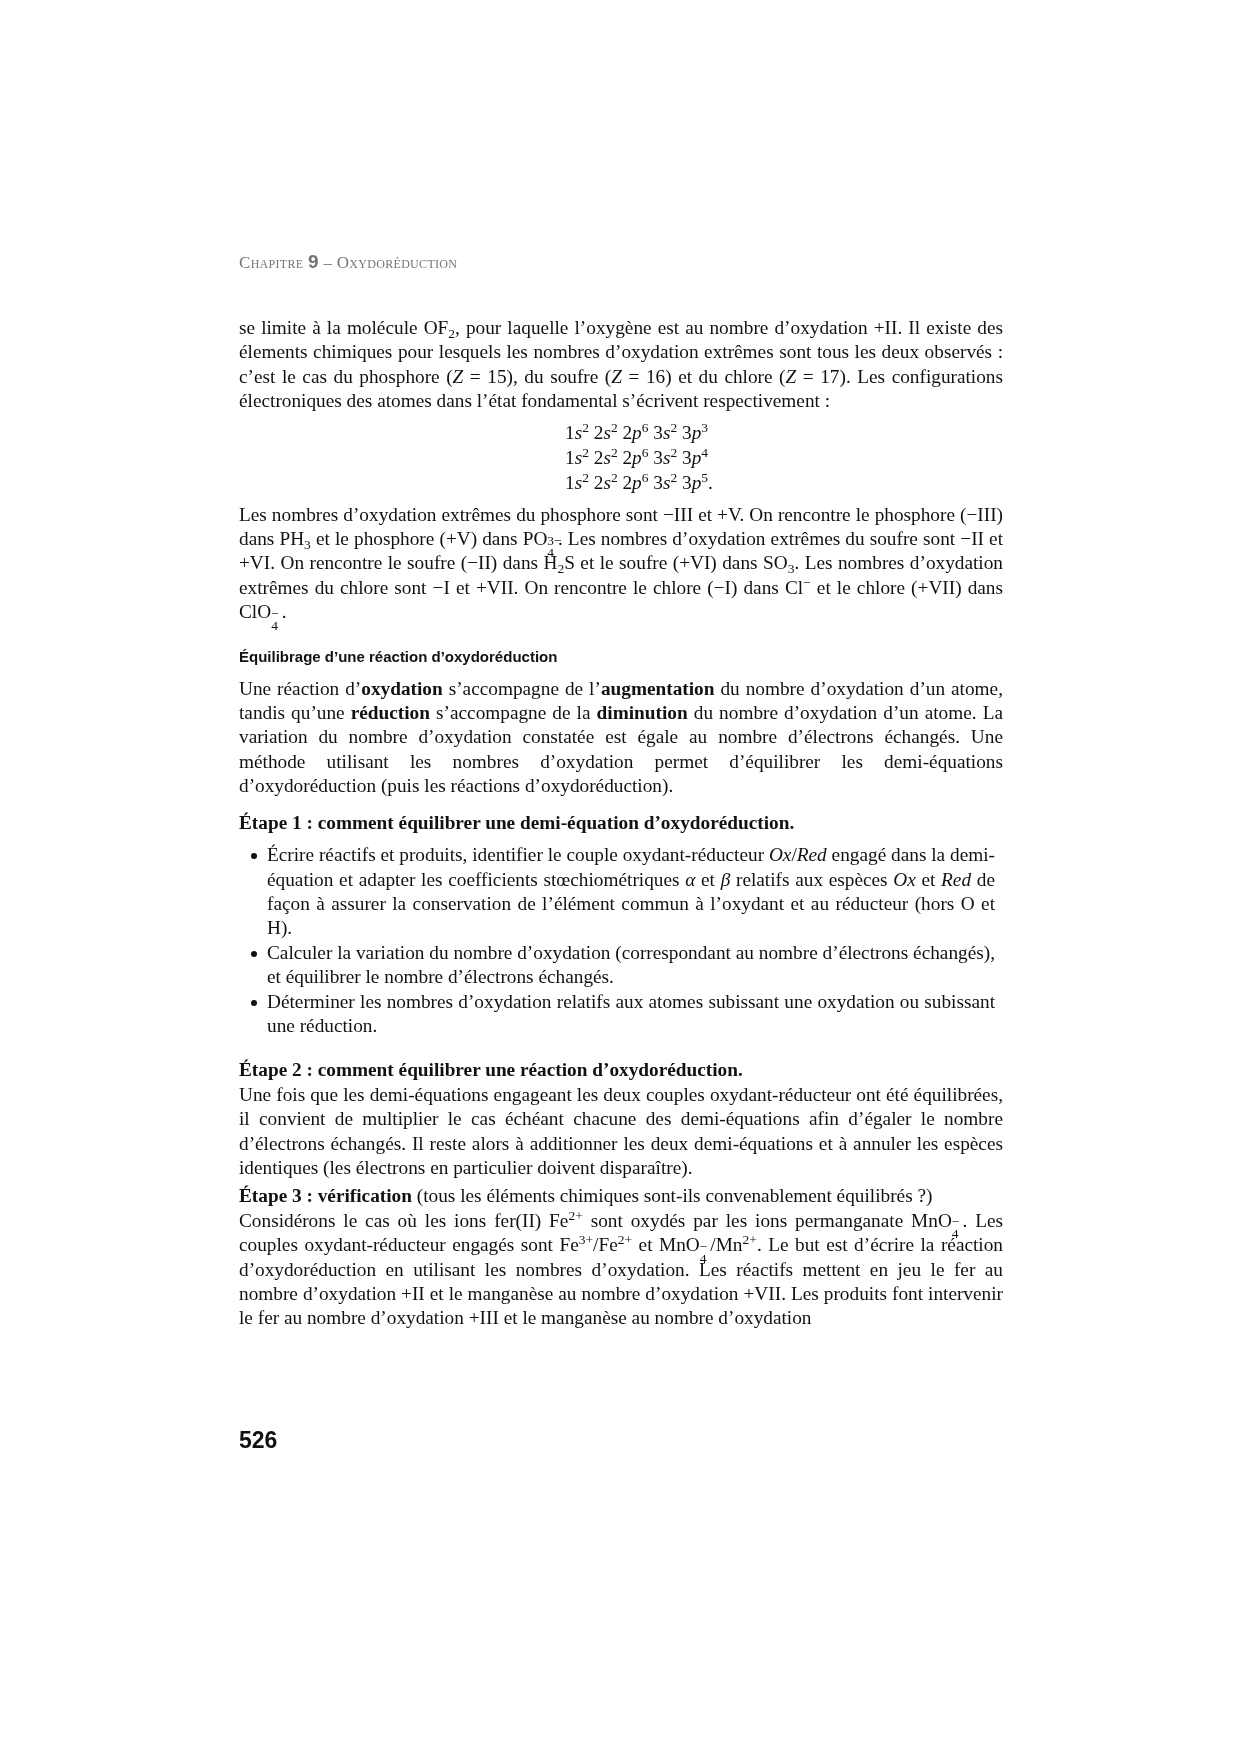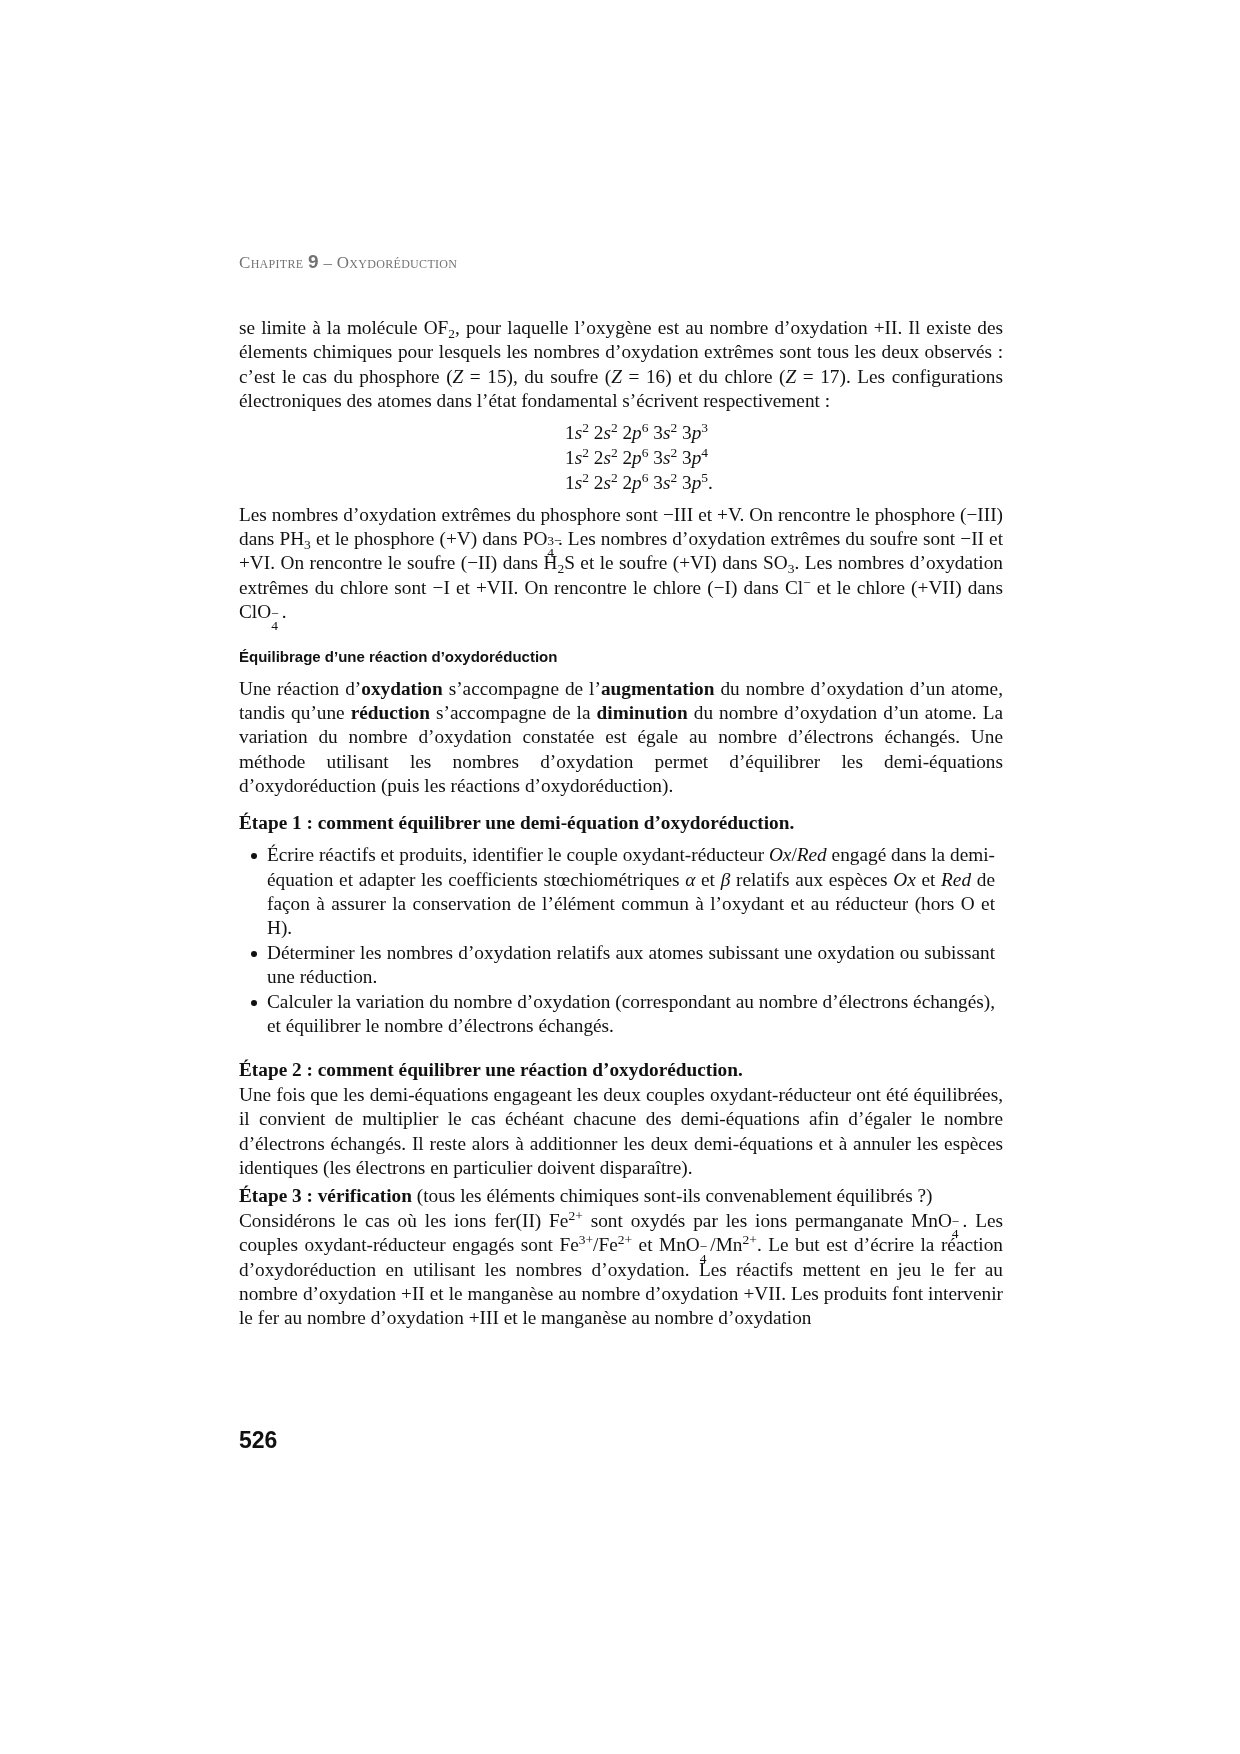--- a/index.html
+++ b/index.html
@@ -74,22 +74,22 @@
 
     <div class="section-title">Équilibrage d’une réaction d’oxydoréduction</div>
 
     <p><span>Une réaction d’</span><b>oxydation</b><span> s’accompagne de l’</span><b>augmentation</b><span> du nombre d’oxydation d’un atome, tandis qu’une </span><b>réduction</b><span> s’accompagne de la </span><b>diminution</b><span> du nombre d’oxydation d’un atome. La variation du nombre d’oxydation constatée est égale au nombre d’électrons échangés. Une méthode utilisant les nombres d’oxydation permet d’équilibrer les demi-équations d’oxydoréduction (puis les réactions d’oxydoréduction).</span></p>
 
     <div class="smallgap"></div>
     <p class="step-title">Étape 1 : comment équilibrer une demi-équation d’oxydoréduction.</p>
 
     <ul class="bullets">
       <li><span>Écrire réactifs et produits, identifier le couple oxydant-réducteur </span><i>Ox</i><span>/</span><i>Red</i><span> engagé dans la demi-équation et adapter les coefficients stœchiométriques </span><i>α</i><span> et </span><i>β</i><span> relatifs aux espèces </span><i>Ox</i><span> et </span><i>Red</i><span> de façon à assurer la conservation de l’élément commun à l’oxydant et au réducteur (hors O et H).</span></li>
+      <li>Calculer la variation du nombre d’oxydation (correspondant au nombre d’électrons échan­gés), et équilibrer le nombre d’électrons échangés.</li>
       <li>Déterminer les nombres d’oxydation relatifs aux atomes subissant une oxydation ou su­bissant une réduction.</li>
-      <li>Calculer la variation du nombre d’oxydation (correspondant au nombre d’électrons échan­gés), et équilibrer le nombre d’électrons échangés.</li>
     </ul>
 
     <div class="smallgap"></div>
     <p class="step-title">Étape 2 : comment équilibrer une réaction d’oxydoréduction.</p>
     <p>Une fois que les demi-équations engageant les deux couples oxydant-réducteur ont été équi­librées, il convient de multiplier le cas échéant chacune des demi-équations afin d’égaler le nombre d’électrons échangés. Il reste alors à additionner les deux demi-équations et à annuler les espèces identiques (les électrons en particulier doivent disparaître).</p>
 
     <div class="smallgap"></div>
     <p><b>Étape 3 : vérification</b><span> (tous les éléments chimiques sont-ils convenablement équilibrés ?)</span><br><span>Considérons le cas où les ions fer(II) Fe</span><sup>2+</sup><span> sont oxydés par les ions permanganate MnO</span><span class="supsub"><span class="s1">−</span><span class="s2">4</span></span><span>. Les couples oxydant-réducteur engagés sont Fe</span><sup>3+</sup><span>/Fe</span><sup>2+</sup><span> et MnO</span><span class="supsub"><span class="s1">−</span><span class="s2">4</span></span><span>/Mn</span><sup>2+</sup><span>. Le but est d’écrire la réaction d’oxydoréduction en utilisant les nombres d’oxydation. Les réactifs mettent en jeu le fer au nombre d’oxydation +II et le manganèse au nombre d’oxydation +VII. Les produits font intervenir le fer au nombre d’oxydation +III et le manganèse au nombre d’oxydation</span></p>
 
   </div>

